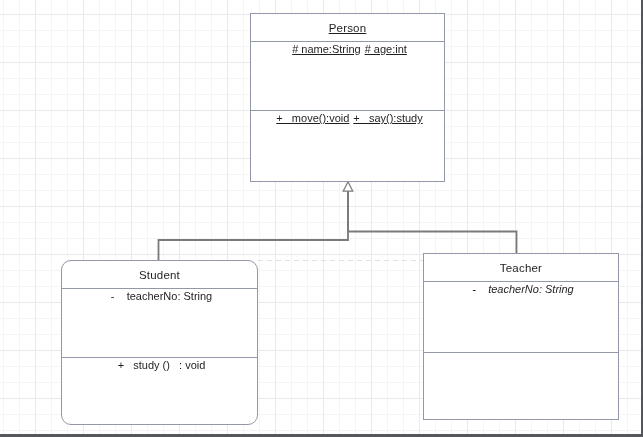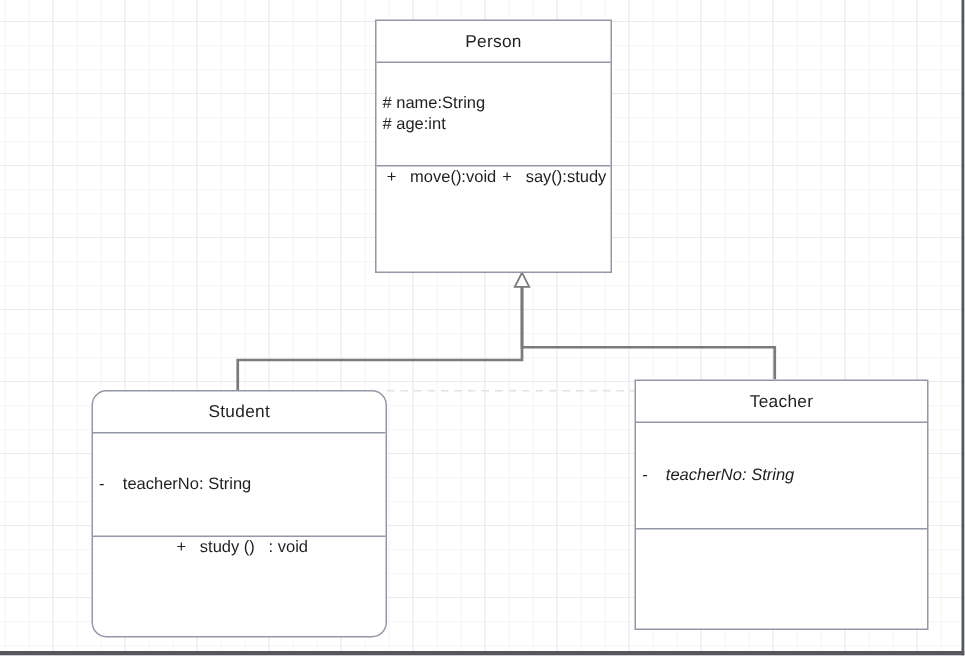--- a/index.html
+++ b/index.html
@@ -37,21 +37,21 @@
   }
   .cls-title{
     box-sizing:border-box;flex:0 0 auto;
     border-bottom:1.5px solid var(--box-border,#9298a8);
     display:flex;align-items:center;justify-content:center;
     font-size:11.5px;letter-spacing:0.2px;
   }
   .cls-attrs{
     box-sizing:border-box;flex:0 0 auto;
     border-bottom:1.5px solid var(--box-border,#9298a8);
-    display:flex;flex-direction:column;justify-content:center;
+    display:flex;flex-direction:row;justify-content:center;
   }
   .cls-methods{
     box-sizing:border-box;flex:1 1 auto;
     display:flex;justify-content:center;
   }
   .member{white-space:pre;line-height:14px;padding-left:4px;}
   .edge-right{position:absolute;top:0;right:0;width:2px;height:100%;background:var(--window-edge,#56575d);}
   .edge-bottom{position:absolute;left:0;bottom:0;width:100%;height:3px;background:var(--window-edge,#56575d);}
 </style>
 </head>
@@ -59,21 +59,21 @@
 
 <div class="canvas">
 
   <svg class="connector-layer" width="643" height="437" viewBox="0 0 643 437" xmlns="http://www.w3.org/2000/svg">
     <line class="guide" x1="258" y1="260.5" x2="423" y2="260.5"></line>
     <polyline class="connector" points="516.5,253 516.5,231.5 348,231.5 348,191"></polyline>
     <polyline class="connector" points="158.5,260 158.5,240 348,240 348,191"></polyline>
     <polygon class="arrowhead" points="348,181.8 343.2,191.2 352.8,191.2"></polygon>
   </svg>
 
-  <div class="uml-class" style="left:250px;top:13px;width:158px;height:169px;">
+  <div class="uml-class" style="left:250px;top:13px;width:195px;height:169px;text-decoration:underline;">
     <div class="cls-title" style="height:28px;">
       <span>Person</span>
     </div>
     <div class="cls-attrs" style="height:69px;">
       <div class="member"># name:String</div>
       <div class="member"># age:int</div>
     </div>
     <div class="cls-methods">
       <div class="member">+   move():void</div>
       <div class="member">+   say():study</div>

